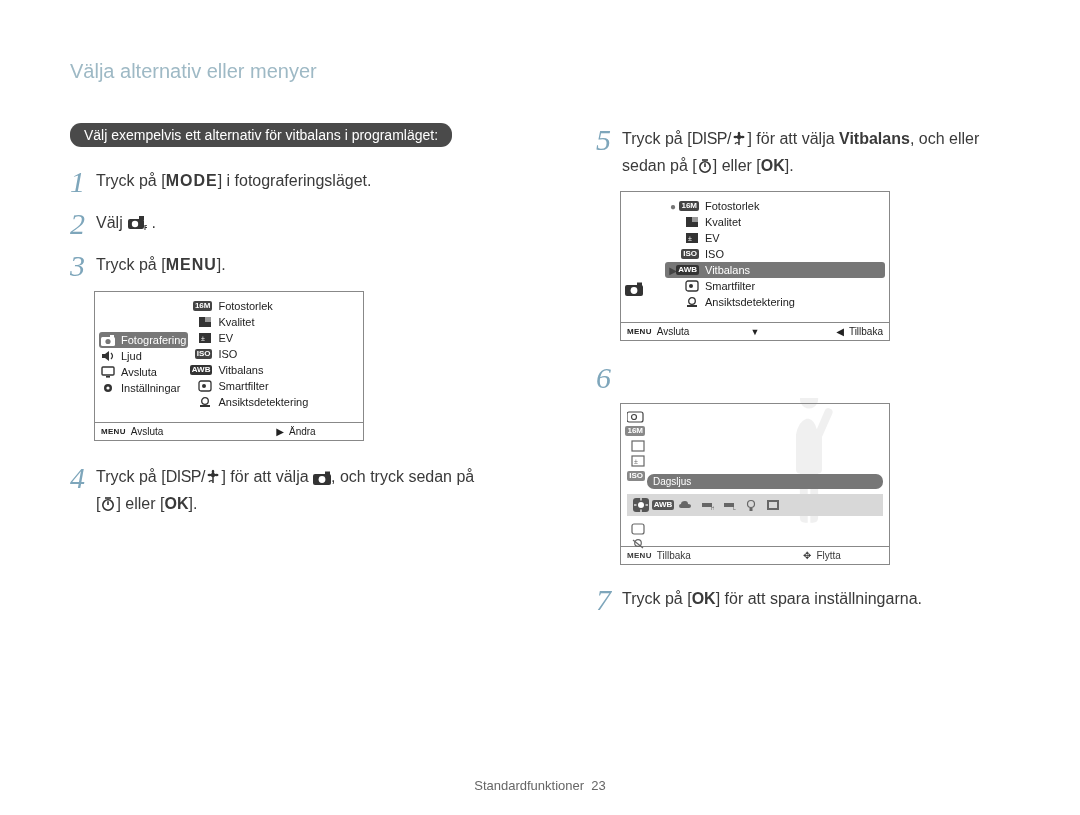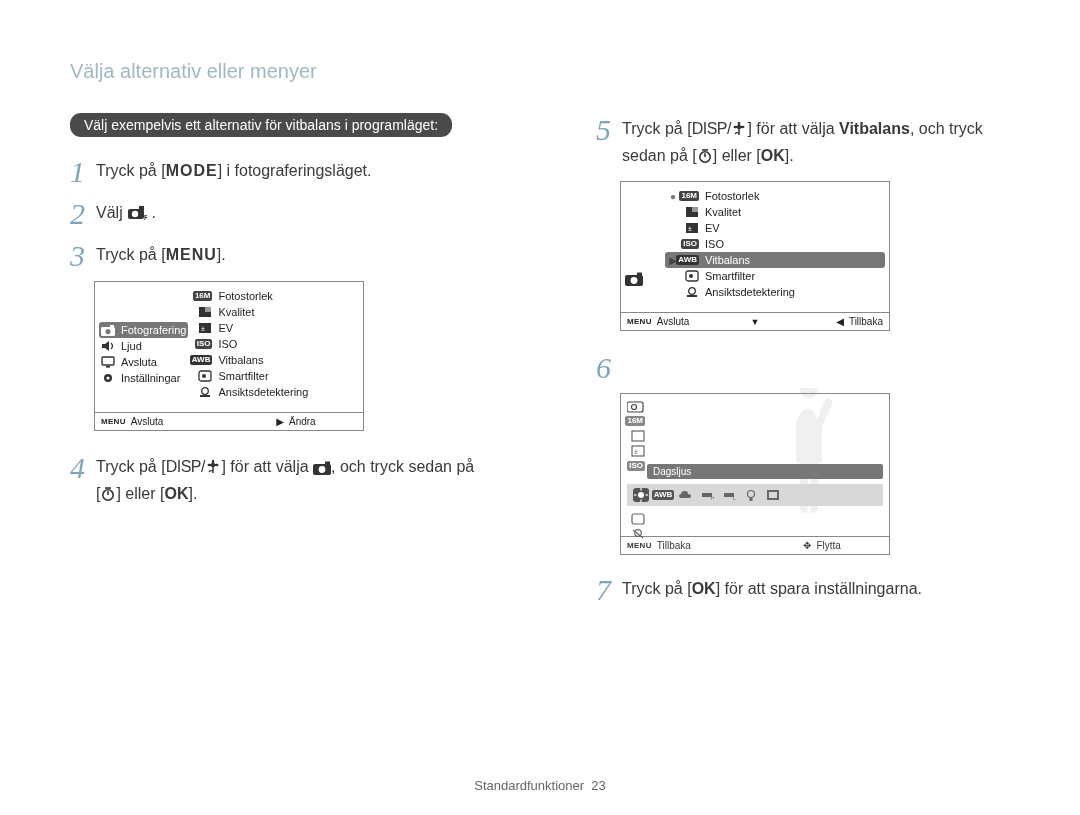--- a/index.html
+++ b/index.html
@@ -10,21 +10,21 @@
     background: #fff;
     font-family: Arial, Helvetica, sans-serif;
     color: #3a3a3a;
     position: relative;
     padding: 60px 70px 30px 70px;
   }
   .page-title {
     color: #9eb9c5;
     font-size: 20px;
     font-weight: 400;
-    margin-bottom: 30px;
+    margin-bottom: 40px;
   }
   .cols {
     display: flex;
     gap: 76px;
   }
   .col { flex: 1; }
   .col-left { flex: 0 0 450px; }
   .col-right { flex: 1; }
   .pill {
     display: inline-block;
@@ -162,21 +162,21 @@
     display: flex; flex-direction: column; gap: 3px;
   }
   .lcd3-side .mini-icon { width:18px; }
   .lcd3-label-bar {
     position:absolute;
     left:26px; right:6px;
     top: 70px;
     background:#777; color:#fff;
     padding:2px 6px;
     font-size:10px;
-    border-radius:2px;
+    border-radius:7px;
   }
   .lcd3-opts {
     position:absolute;
     left:6px; right:6px;
     top: 90px;
     background:#d8d8d8;
     padding:4px 6px;
     display:flex; gap:6px;
     align-items:center;
   }
@@ -386,21 +386,21 @@
     <div class="step">
       <div class="step-num">5</div>
       <div class="step-text">
         <span>Tryck på [</span><span class="kbd kbd-disp">DISP</span><span>/</span><span class="icon-inline"><svg width="16" height="16" viewBox="0 0 16 16">
               <circle cx="8" cy="6" r="2.2" fill="#333"></circle>
               <ellipse cx="4.5" cy="6" rx="2" ry="1.3" fill="#333"></ellipse>
               <ellipse cx="11.5" cy="6" rx="2" ry="1.3" fill="#333"></ellipse>
               <ellipse cx="8" cy="2.8" rx="1.3" ry="2" fill="#333"></ellipse>
               <path d="M8 8 L8 14" stroke="#333" stroke-width="1.5"></path>
               <path d="M8 12 Q5 11 4 13" stroke="#333" stroke-width="1.3" fill="none"></path>
-            </svg></span><span>] för att välja </span><b>Vitbalans</b><span>, och tryck</span><br>
+            </svg></span><span>] för att välja </span><b>Vitbalans</b><span>, och eller</span><br>
         <span>sedan på [</span><span class="icon-inline"><svg width="16" height="16" viewBox="0 0 16 16">
               <circle cx="8" cy="9" r="5.2" fill="none" stroke="#333" stroke-width="1.6"></circle>
               <line x1="8" y1="9" x2="8" y2="5.2" stroke="#333" stroke-width="1.6"></line>
               <line x1="5" y1="2" x2="11" y2="2" stroke="#333" stroke-width="1.6"></line>
             </svg></span><span>] eller [</span><span class="kbd">OK</span><span>].</span>
       </div>
     </div>
 
     <div class="lcd">
       <div class="lcd-body">

